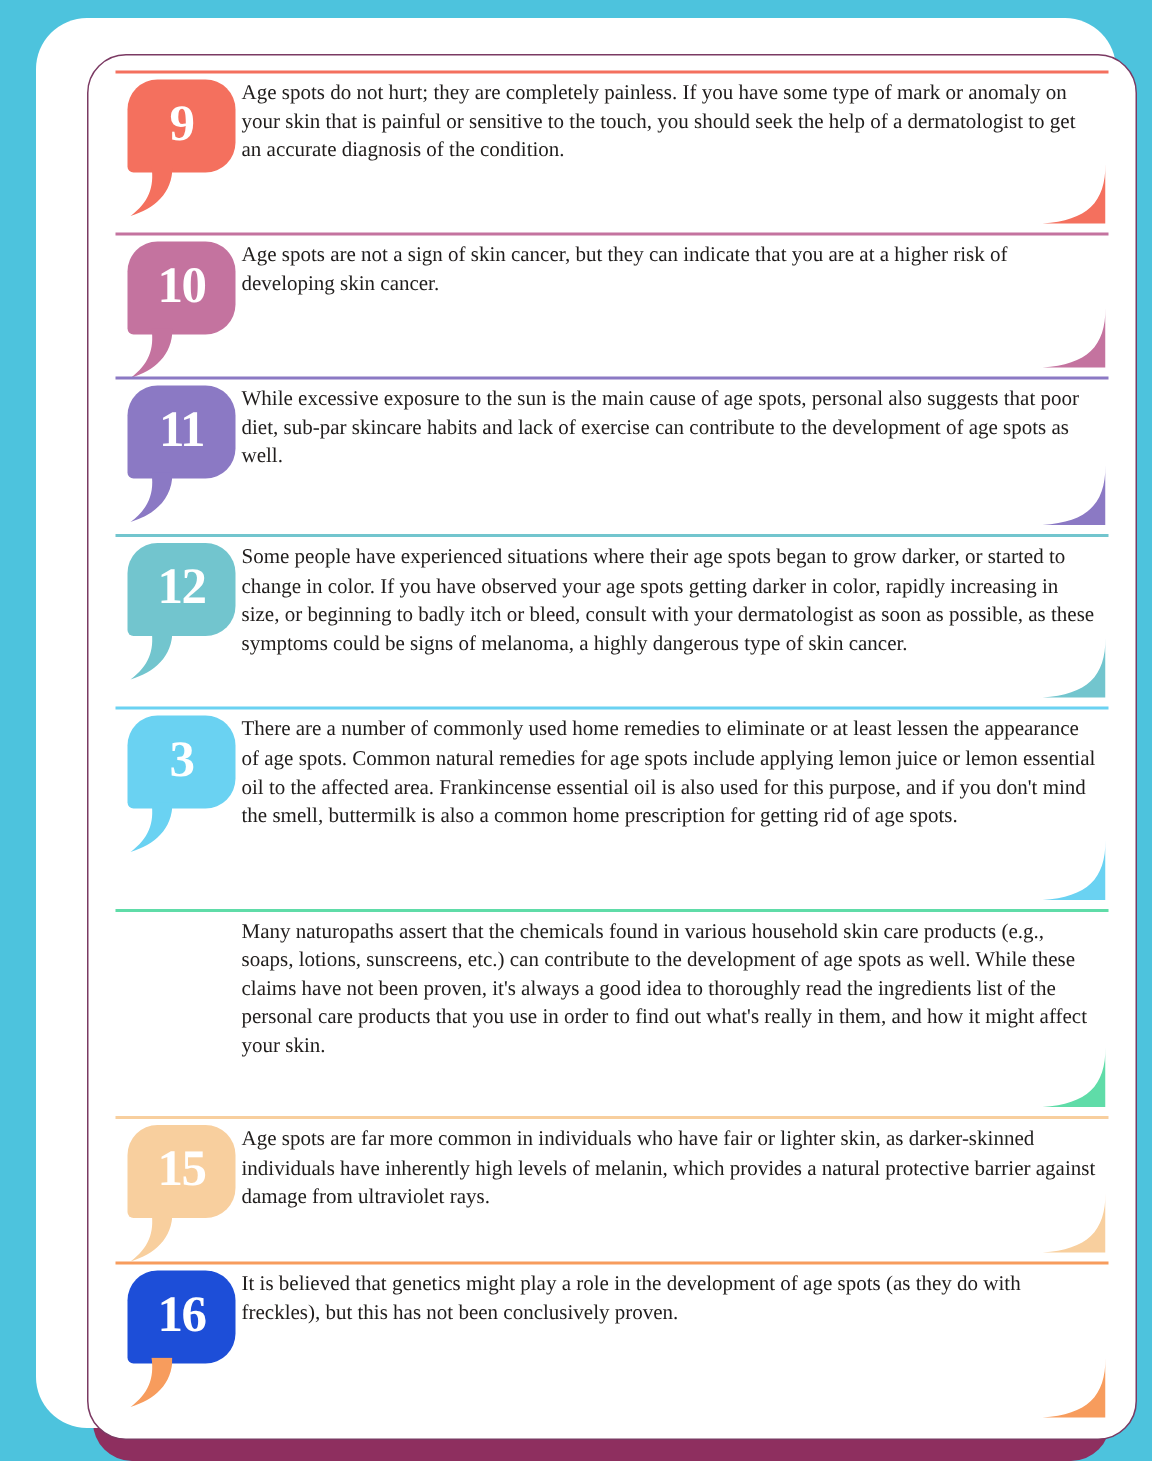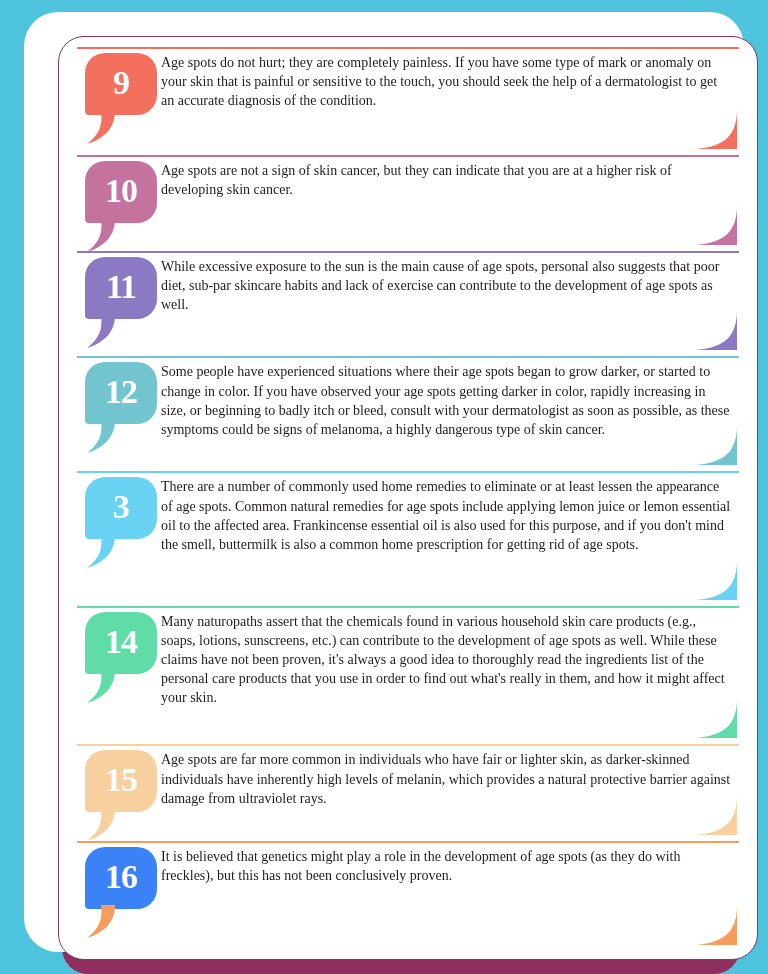--- a/index.html
+++ b/index.html
@@ -226,28 +226,20 @@
             </div>
             <p class="fact-text">There are a number of commonly used home remedies to eliminate or at least lessen the appearance of age spots. Common natural remedies for age spots include applying lemon juice or lemon essential oil to the affected area. Frankincense essential oil is also used for this purpose, and if you don't mind the smell, buttermilk is also a common home prescription for getting rid of age spots.</p>
             <div class="corner-orn">
               <svg width="42" height="44" viewBox="0 0 42 44">
                 <path d="M42 0 C42 26 30 38 0 40 L42 40 Z" fill="#6ad2f2"></path>
               </svg>
             </div>
           </div>
           <div class="fact-item" style="flex: 140 0 0px;">
             <div class="fact-rule" style="background: rgb(95, 220, 168);"></div>
-            <div class="badge" style="background: rgb(95, 220, 168);">
-              <span class="badge-num">14</span>
-              <div class="badge-tail">
-                <svg width="30" height="34" viewBox="0 0 30 34">
-                  <path d="M0 0 H30 C30 18 18 28 2 33 C14 24 18 14 16 0 Z" fill="#5fdca8"></path>
-                </svg>
-              </div>
-            </div>
             <p class="fact-text">Many naturopaths assert that the chemicals found in various household skin care products (e.g., soaps, lotions, sunscreens, etc.) can contribute to the development of age spots as well. While these claims have not been proven, it's always a good idea to thoroughly read the ingredients list of the personal care products that you use in order to find out what's really in them, and how it might affect your skin.</p>
             <div class="corner-orn">
               <svg width="42" height="44" viewBox="0 0 42 44">
                 <path d="M42 0 C42 26 30 38 0 40 L42 40 Z" fill="#5fdca8"></path>
               </svg>
             </div>
           </div>
           <div class="fact-item" style="flex: 95 0 0px;">
             <div class="fact-rule" style="background: rgb(248, 207, 158);"></div>
             <div class="badge" style="background: rgb(248, 207, 158);">
@@ -260,21 +252,21 @@
             </div>
             <p class="fact-text">Age spots are far more common in individuals who have fair or lighter skin, as darker-skinned individuals have inherently high levels of melanin, which provides a natural protective barrier against damage from ultraviolet rays.</p>
             <div class="corner-orn">
               <svg width="42" height="44" viewBox="0 0 42 44">
                 <path d="M42 0 C42 26 30 38 0 40 L42 40 Z" fill="#f8cf9e"></path>
               </svg>
             </div>
           </div>
           <div class="fact-item" style="flex: 110 0 0px;">
             <div class="fact-rule" style="background: rgb(247, 156, 93);"></div>
-            <div class="badge" style="background: #3b82f6;">
+            <div class="badge" style="background: #1d4ed8;">
               <span class="badge-num">16</span>
               <div class="badge-tail">
                 <svg width="30" height="34" viewBox="0 0 30 34">
                   <path d="M0 0 H30 C30 18 18 28 2 33 C14 24 18 14 16 0 Z" fill="#f79c5d"></path>
                 </svg>
               </div>
             </div>
             <p class="fact-text">It is believed that genetics might play a role in the development of age spots (as they do with freckles), but this has not been conclusively proven.</p>
             <div class="corner-orn">
               <svg width="42" height="44" viewBox="0 0 42 44">

